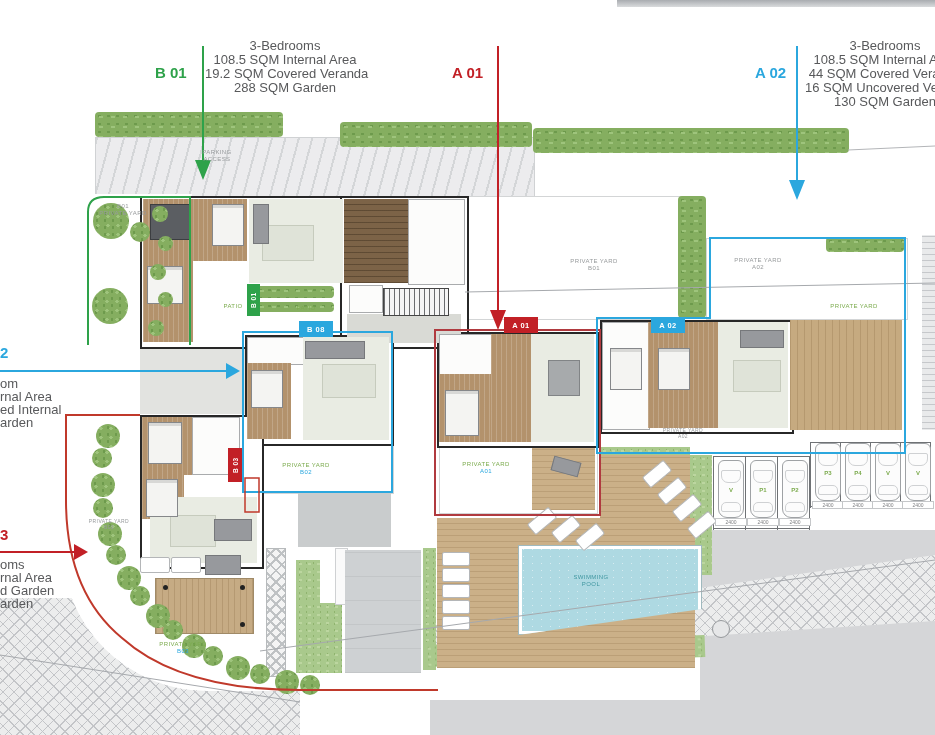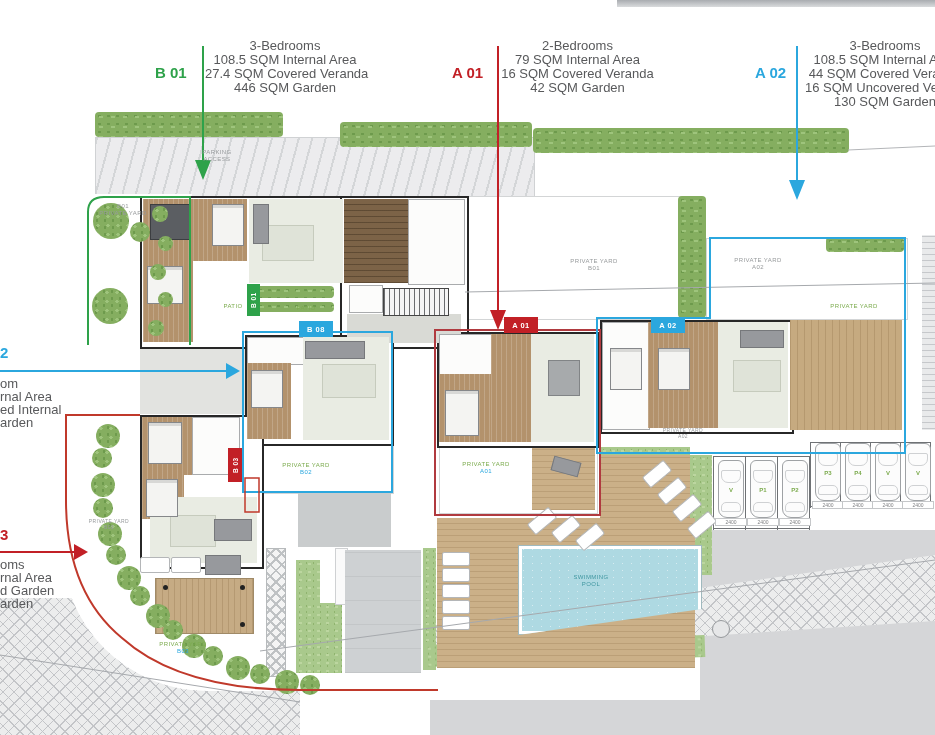--- a/index.html
+++ b/index.html
@@ -166,31 +166,25 @@
   </div>
   <div class="lbl teal" style="left:555px;top:574px;width:72px;">
     <span class="ln">SWIMMING</span>
     <span class="ln">POOL</span>
   </div>
 
   <span class="co-id" style="left:155px;top:64px;color:#2ea24a;">B 01</span>
   <div class="co-lines" style="left:205px;top:39px;width:160px;">
     <div>3-Bedrooms</div>
     <div>108.5 SQM Internal Area</div>
-    <div>27.4 SQM Covered Veranda</div>
-    <div>446 SQM Garden</div>
+    <div>19.2 SQM Covered Veranda</div>
+    <div>288 SQM Garden</div>
   </div>
 
   <span class="co-id" style="left:452px;top:64px;color:#c22026;">A 01</span>
-  <div class="co-lines" style="left:495px;top:39px;width:165px;">
-    <div>2-Bedrooms</div>
-    <div>79 SQM Internal Area</div>
-    <div>16 SQM Covered Veranda</div>
-    <div>42 SQM Garden</div>
-  </div>
 
   <span class="co-id" style="left:755px;top:64px;color:#2ba7de;">A 02</span>
   <div class="co-lines" style="left:805px;top:39px;width:160px;">
     <div>3-Bedrooms</div>
     <div>108.5 SQM Internal Area</div>
     <div>44 SQM Covered Veranda</div>
     <div>16 SQM Uncovered Veranda</div>
     <div>130 SQM Garden</div>
   </div>
 

